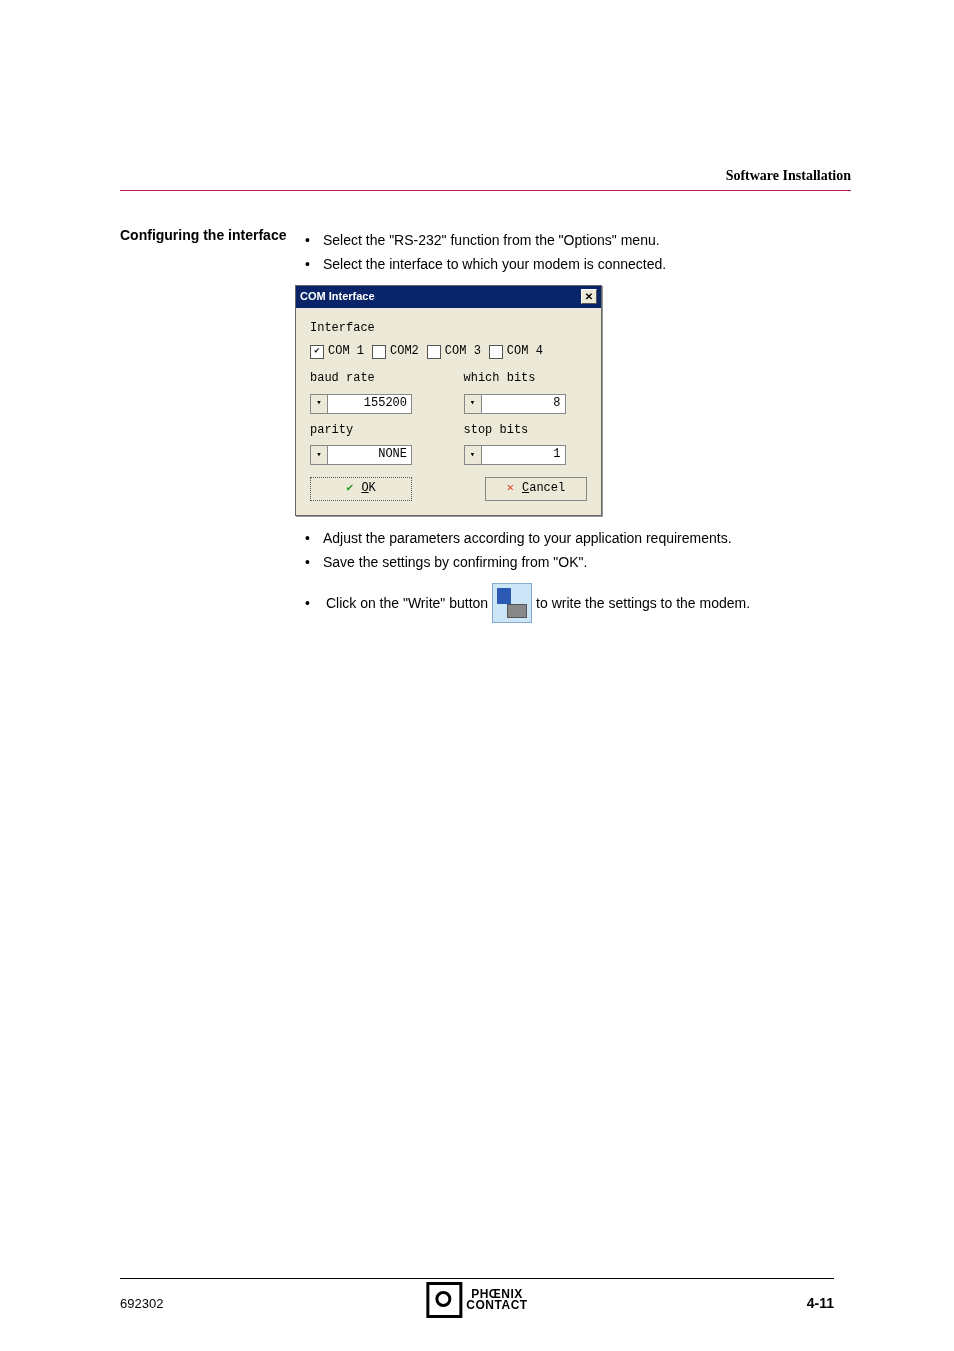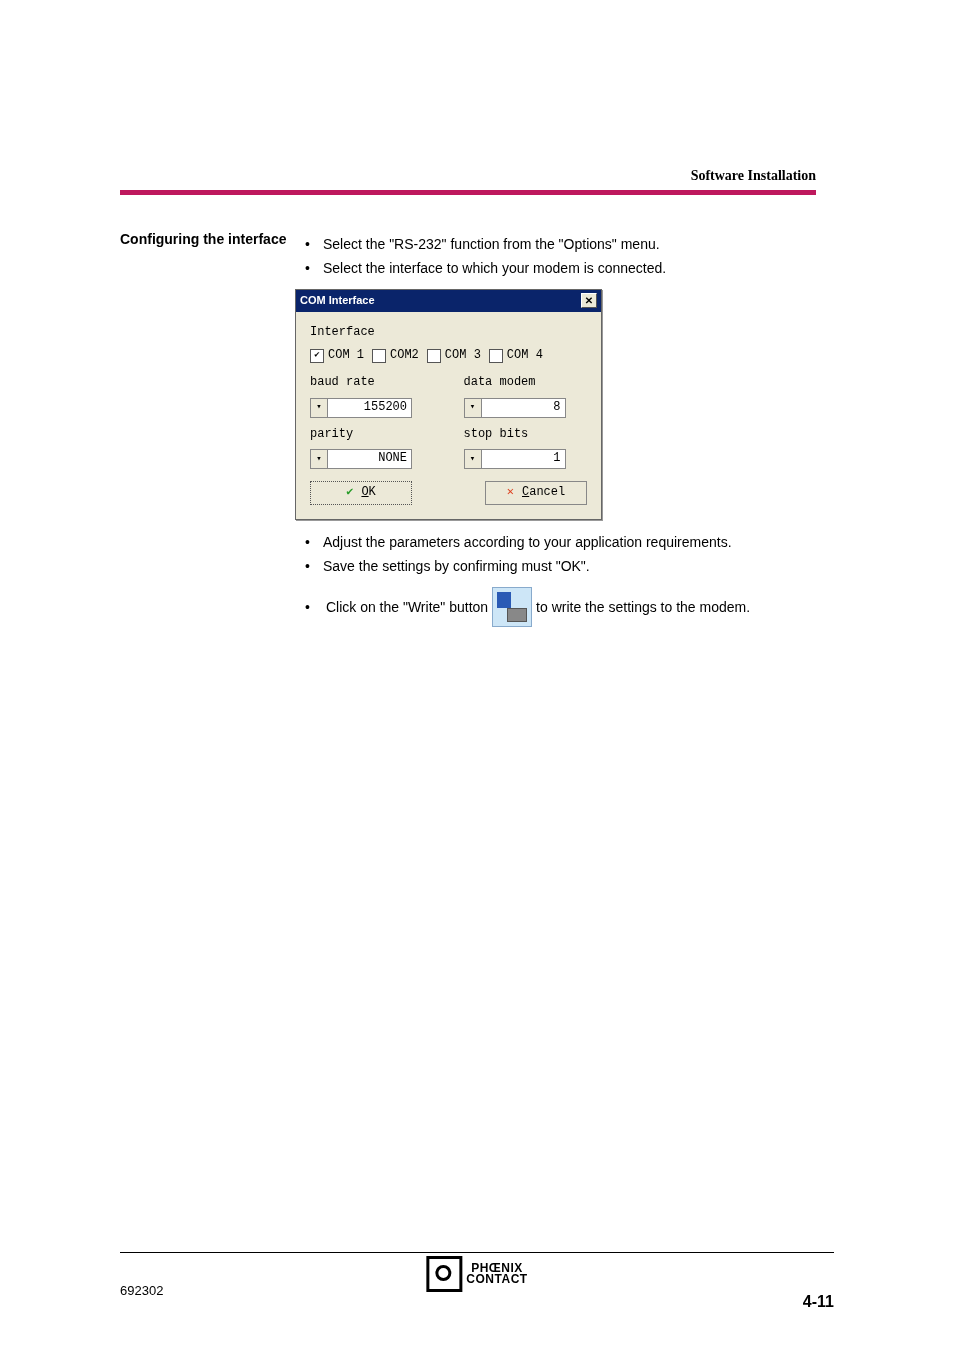--- a/index.html
+++ b/index.html
@@ -11,24 +11,24 @@
     color: #000;
     width: 954px;
   }
   .page {
     padding: 60px 50px 40px 50px;
     box-sizing: border-box;
     min-height: 1351px;
     position: relative;
   }
   .header-line {
-    border-bottom: 5px solid #be185d;
+    border-bottom: 1px solid #be185d;
     margin-top: 130px;
     margin-left: 70px;
-    margin-right: 88px;
+    margin-right: 53px;
     position: relative;
     font-family: Liberation Serif, serif;
   }
   .header-text {
     position: absolute;
     right: 0;
     top: -22px;
     font-weight: bold;
     font-size: 14px;
   }
@@ -232,21 +232,21 @@
     right: 120px;
   }
   .footer-line {
     border-top: 1px solid #000;
     padding-top: 16px;
     display: flex;
     justify-content: space-between;
     align-items: center;
   }
   .footer-left { font-size: 13px; }
-  .footer-right { font-size: 16px; font-weight: bold; margin-top: 24px; }
+  .footer-right { font-size: 14px; font-weight: bold; }
   .footer-logo {
     position: absolute;
     left: 50%;
     transform: translateX(-50%);
     top: 4px;
     text-align: center;
   }
   .logo {
     display: flex;
     align-items: center;
@@ -317,21 +317,21 @@
 
           <div class="dlg-row">
             <div class="dlg-col">
               <div class="group-label">baud rate</div>
               <div class="dd-field">
                 <div class="dd-btn"></div>
                 <div class="dd-val">155200</div>
               </div>
             </div>
             <div class="dlg-col">
-              <div class="group-label">data modem</div>
+              <div class="group-label">which bits</div>
               <div class="dd-field">
                 <div class="dd-btn"></div>
                 <div class="dd-val">8</div>
               </div>
             </div>
           </div>
 
           <div class="dlg-row" style="margin-top:8px;">
             <div class="dlg-col">
               <div class="group-label">parity</div>
@@ -357,21 +357,21 @@
             <div class="dlg-btn cancel">
               <span class="ico-x">✕</span>
               <span class="underline-first">Cancel</span>
             </div>
           </div>
         </div>
       </div>
 
       <ul class="bullets">
         <li>Adjust the parameters according to your application requirements.</li>
-        <li>Save the settings by confirming must "OK".</li>
+        <li>Save the settings by confirming from "OK".</li>
       </ul>
 
       <div class="inline-bullet">
         <span class="dot">•</span>
         <span>Click on the "Write" button </span>
         <span class="write-icon"></span>
         <span> to write the settings to the modem.</span>
       </div>
 
     </div>

